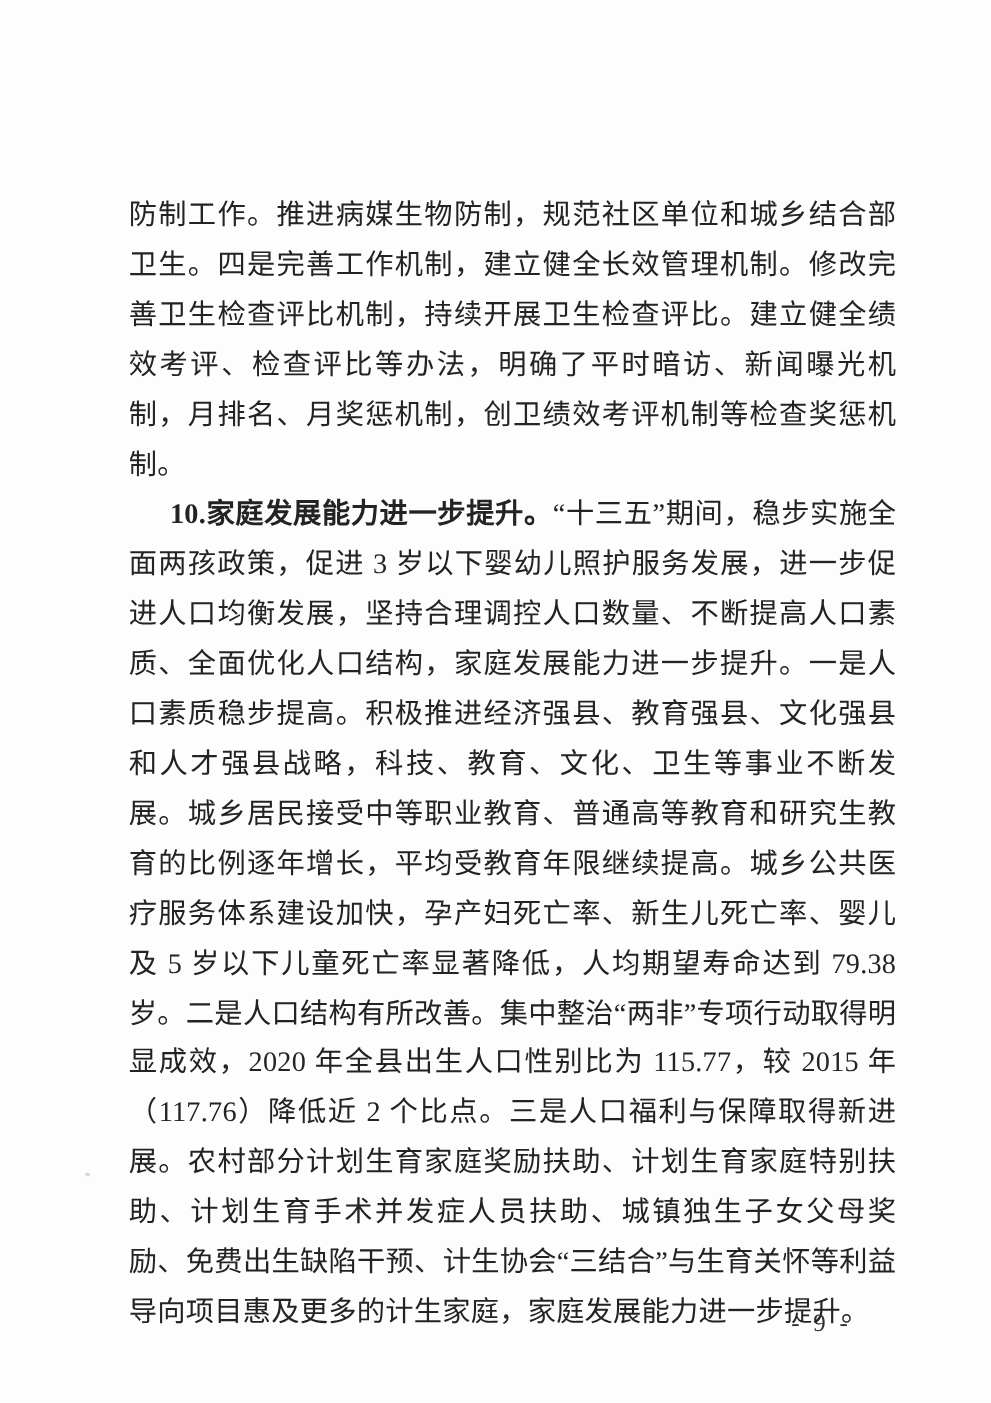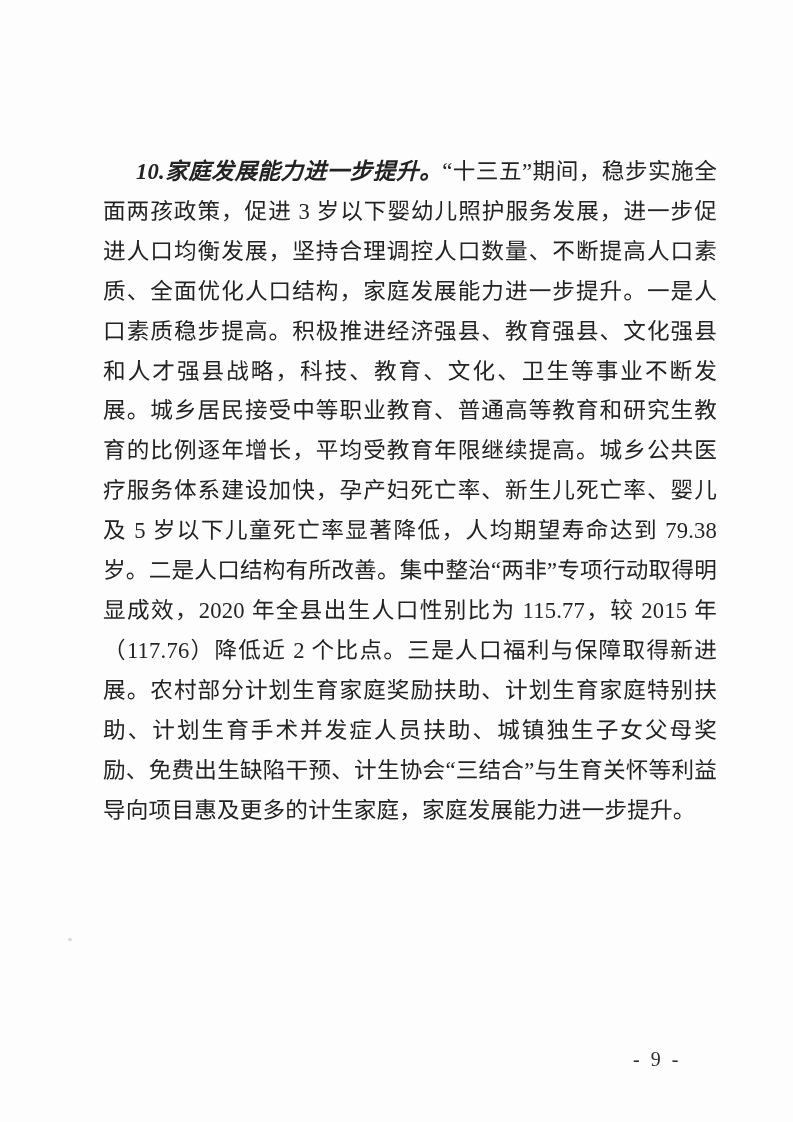--- a/index.html
+++ b/index.html
@@ -28,21 +28,20 @@
   }
   .text-block p {
     margin: 0;
     padding: 0;
   }
   .para-indent {
     text-indent: 33px;
   }
   .section-heading {
     font-weight: bold;
-    font-style: italic;
   }
   .page-number {
     position: absolute;
     left: 633px;
     top: 1048px;
     font-size: 20px;
     letter-spacing: 3px;
     color: #2e2e2e;
     white-space: pre;
   }
@@ -56,20 +55,21 @@
     border-radius: 50%;
   }
 </style>
 </head>
 <body>
 
 <div class="page">
 
   <div class="text-block">
 
+    <p><span>防制工作。推进病媒生物防制，规范社区单位和城乡结合部卫生。四是完善工作机制，建立健全长效管理机制。修改完善卫生检查评比机制，持续开展卫生检查评比。建立健全绩效考评、检查评比等办法，明确了平时暗访、新闻曝光机制，月排名、月奖惩机制，创卫绩效考评机制等检查奖惩机制。</span></p>
 
     <p class="para-indent"><span class="section-heading">10.家庭发展能力进一步提升。</span><span>“十三五”期间，稳步实施全面两孩政策，促进 3 岁以下婴幼儿照护服务发展，进一步促进人口均衡发展，坚持合理调控人口数量、不断提高人口素质、全面优化人口结构，家庭发展能力进一步提升。一是人口素质稳步提高。积极推进经济强县、教育强县、文化强县和人才强县战略，科技、教育、文化、卫生等事业不断发展。城乡居民接受中等职业教育、普通高等教育和研究生教育的比例逐年增长，平均受教育年限继续提高。城乡公共医疗服务体系建设加快，孕产妇死亡率、新生儿死亡率、婴儿及 5 岁以下儿童死亡率显著降低，人均期望寿命达到 79.38 岁。二是人口结构有所改善。集中整治“两非”专项行动取得明显成效，2020 年全县出生人口性别比为 115.77，较 2015 年（117.76）降低近 2 个比点。三是人口福利与保障取得新进展。农村部分计划生育家庭奖励扶助、计划生育家庭特别扶助、计划生育手术并发症人员扶助、城镇独生子女父母奖励、免费出生缺陷干预、计生协会“三结合”与生育关怀等利益导向项目惠及更多的计生家庭，家庭发展能力进一步提升。</span></p>
 
   </div>
 
   <div class="scan-artifact"></div>
 
   <div class="page-number">- 9 -</div>
 
 </div>

